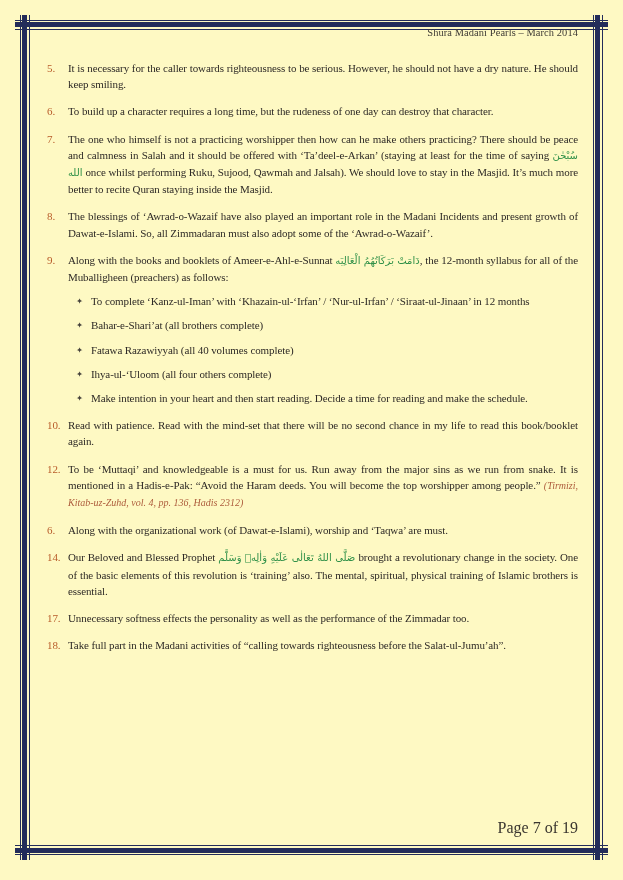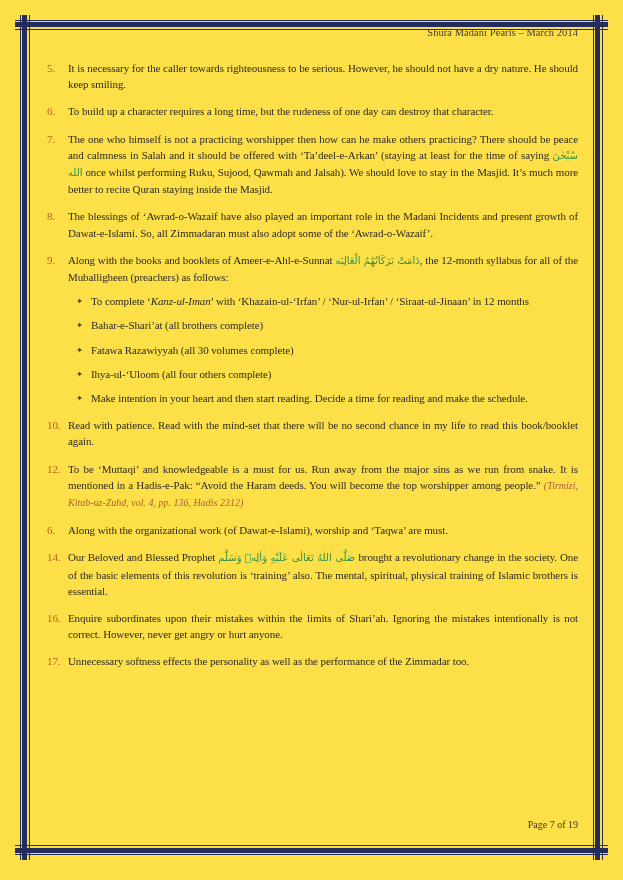--- a/index.html
+++ b/index.html
@@ -1,19 +1,19 @@
 <!DOCTYPE html>
 <html style="--border-navy: #232c5a; --list-number: #b85c2a; --arabic-green: #2f9048; --citation-red: #ad5c3c; --body-text: #2e2a26;"><head>
 <meta charset="utf-8">
 <style>
   html,body{margin:0;padding:0;background:#ffffff;}
   .sheet{
     position:relative;
     width:623px;height:880px;
-    background:#fde047;
+    background:#fef9c3;
     font-family:"Liberation Serif", serif;
     color:var(--body-text,#2e2a26);
     overflow:hidden;
   }
   
   .bar{position:absolute;}
   .bar-h{
     height:10px;
     background:linear-gradient(to bottom,
       var(--border-navy,#232c5a) 0 1px, transparent 1px 2.5px,
@@ -31,42 +31,42 @@
   .bar-bottom{left:15px;width:593px;top:845px;}
   .bar-left{left:20px;top:15px;height:845px;}
   .bar-right{left:593px;top:15px;height:845px;}
 
   .header{
     position:absolute;top:27px;right:45px;
     font-size:10.4px;color:#3f3b35;letter-spacing:.1px;
   }
   .footer{
     position:absolute;top:819px;right:45px;
-    font-size:10px;color:#3a362f;
+    font-size:16px;color:#3a362f;
   }
   .content{
     position:absolute;left:47px;right:45px;top:60px;
     font-size:11px;line-height:16.2px;letter-spacing:-0.1px;
   }
   .item{display:flex;margin-bottom:11px;}
   .num{
     flex:0 0 21px;color:var(--list-number,#b85c2a);
     line-height:16.2px;
   }
   .body{flex:1;text-align:justify;}
   .arabic{
     color:var(--arabic-green,#2f9048);
     font-family:"DejaVu Sans", sans-serif;
     font-size:10px;letter-spacing:0;
   }
   .citation{
     color:var(--citation-red,#ad5c3c);
     font-style:italic;font-size:10px;letter-spacing:0;
   }
-  .italic{font-style:italic;}
+  .italic{}
   .bullets{margin-top:8px;}
   .bullet{display:flex;padding-left:8px;margin-bottom:8px;text-align:left;}
   .bullet:last-child{margin-bottom:0;}
   .glyph{
     flex:0 0 15px;font-size:8.5px;line-height:16.2px;
     color:#44403a;font-family:"DejaVu Sans", sans-serif;letter-spacing:0;
   }
   .btext{flex:1;}
 </style>
 </head>
@@ -103,21 +103,21 @@
             <div class="bullet">
               <span class="glyph">✦</span>
               <span class="btext"><span>To complete ‘</span><span class="italic">Kanz-ul-Iman</span><span>’ with ‘Khazain-ul-‘Irfan’ / ‘Nur-ul-Irfan’ / ‘Siraat-ul-Jinaan’ in 12 months</span></span>
             </div>
             <div class="bullet">
               <span class="glyph">✦</span>
               <span class="btext"><span>Bahar-e-Shari’at (all brothers complete)</span></span>
             </div>
             <div class="bullet">
               <span class="glyph">✦</span>
-              <span class="btext"><span>Fatawa Razawiyyah (all 30 volumes complete)</span></span>
+              <span class="btext"><span>Fatawa Razawiyyah (all 40 volumes complete)</span></span>
             </div>
             <div class="bullet">
               <span class="glyph">✦</span>
               <span class="btext"><span>Ihya-ul-‘Uloom (all four others complete)</span></span>
             </div>
             <div class="bullet">
               <span class="glyph">✦</span>
               <span class="btext"><span>Make intention in your heart and then start reading. Decide a time for reading and make the schedule.</span></span>
             </div>
           </div></div>
@@ -132,23 +132,23 @@
       </div>
       <div class="item">
         <span class="num">6.</span>
         <div class="body"><span>Along with the organizational work (of Dawat-e-Islami), worship and ‘Taqwa’ are must.</span></div>
       </div>
       <div class="item">
         <span class="num">14.</span>
         <div class="body"><span>Our Beloved and Blessed Prophet </span><span class="arabic">صَلَّى اللهُ تَعَالٰى عَلَيْهِ وَاٰلِهٖ وَسَلَّم</span><span> brought a revolutionary change in the society. One of the basic elements of this revolution is ‘training’ also. The mental, spiritual, physical training of Islamic brothers is essential.</span></div>
       </div>
       <div class="item">
-        <span class="num">16.</span>
-        <div class="body"><span>Enquire subordinates upon their mistakes within the limits of Shari’ah. Ignoring the mistakes intentionally is not correct. However, never get angry or hurt anyone.</span></div>
+        <span class="num">17.</span>
+        <div class="body"><span>Unnecessary softness effects the personality as well as the performance of the Zimmadar too.</span></div>
       </div>
       <div class="item">
-        <span class="num">17.</span>
-        <div class="body"><span>Unnecessary softness effects the personality as well as the performance of the Zimmadar too.</span></div>
+        <span class="num">18.</span>
+        <div class="body"><span>Take full part in the Madani activities of “calling towards righteousness before the Salat-ul-Jumu’ah”.</span></div>
       </div>
     </div>
 
   <div class="footer">Page 7 of 19</div>
 </div>
 
 </body></html>

